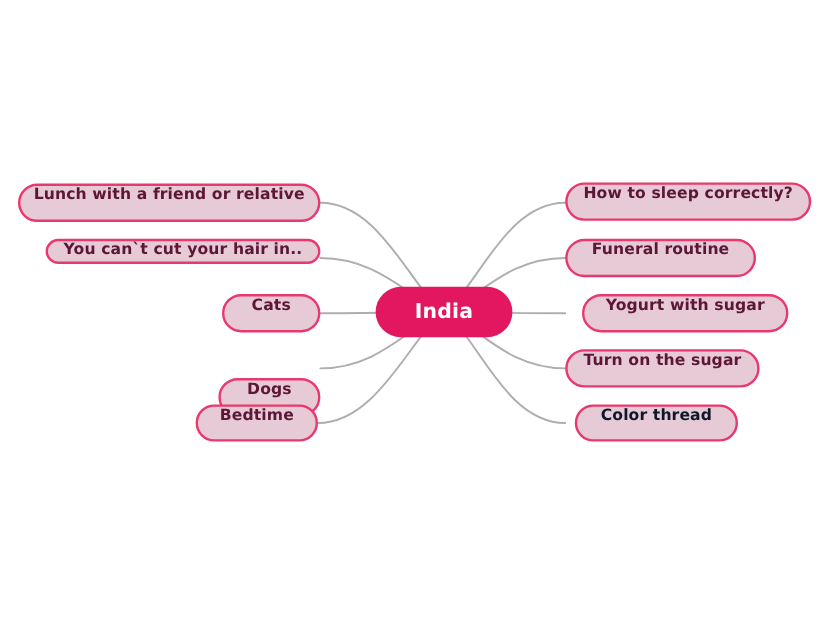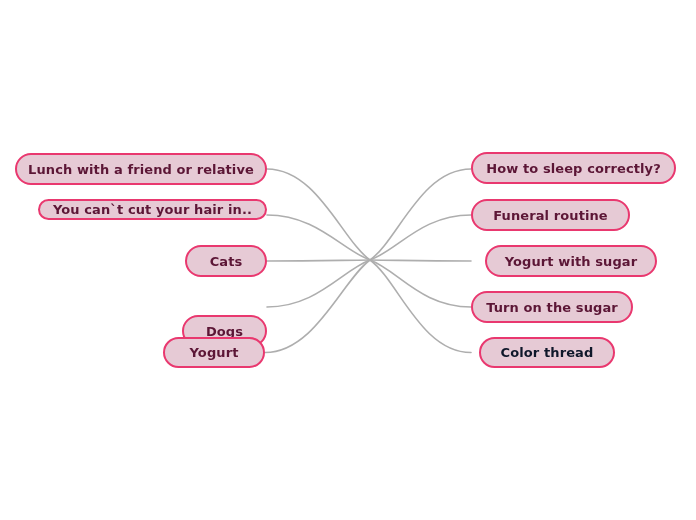--- a/index.html
+++ b/index.html
@@ -18,21 +18,20 @@
   #connector-svg {
     position: absolute;
     left: 0;
     top: 0;
     pointer-events: none;
   }
   .branch-node {
     position: absolute;
     box-sizing: border-box;
     display: flex;
-    align-items: center;
     justify-content: center;
     border-radius: 16px;
     cursor: pointer;
     white-space: nowrap;
   }
   .branch-node .branch-label {
     font-size: 13px;
     font-weight: bold;
     letter-spacing: 0.1px;
   }
@@ -75,31 +74,34 @@
       <div class="branch-node" style="left: 38px; top: 199px; width: 229px; height: 21px; background: rgb(230, 202, 213); border: 2px solid rgb(233, 56, 111); color: rgb(92, 22, 54);">
     <span class="branch-label">You can`t cut your hair in..</span>
   </div>
       <div class="branch-node" style="left: 185px; top: 245px; width: 82px; height: 32px; background: rgb(230, 202, 213); border: 2px solid rgb(233, 56, 111); color: rgb(92, 22, 54);">
     <span class="branch-label">Cats</span>
   </div>
       <div class="branch-node" style="left: 182px; top: 291px; width: 85px; height: 32px; background: rgb(230, 202, 213); border: 2px solid rgb(233, 56, 111); color: rgb(92, 22, 54); margin-top: 24px;">
     <span class="branch-label">Dogs</span>
   </div>
       <div class="branch-node" style="left: 163px; top: 337px; width: 102px; height: 31px; background: rgb(230, 202, 213); border: 2px solid rgb(233, 56, 111); color: rgb(92, 22, 54);">
-    <span class="branch-label">Yogurt</span>
+    <span class="branch-label">Bedtime</span>
   </div>
       <div class="branch-node" style="left: 471px; top: 152px; width: 205px; height: 32px; background: rgb(230, 202, 213); border: 2px solid rgb(233, 56, 111); color: rgb(92, 22, 54);">
     <span class="branch-label">How to sleep correctly?</span>
   </div>
       <div class="branch-node" style="left: 471px; top: 199px; width: 159px; height: 32px; background: rgb(230, 202, 213); border: 2px solid rgb(233, 56, 111); color: rgb(92, 22, 54);">
     <span class="branch-label">Funeral routine</span>
   </div>
       <div class="branch-node" style="left: 485px; top: 245px; width: 172px; height: 32px; background: rgb(230, 202, 213); border: 2px solid rgb(233, 56, 111); color: rgb(92, 22, 54);">
     <span class="branch-label">Yogurt with sugar</span>
   </div>
       <div class="branch-node" style="left: 471px; top: 291px; width: 162px; height: 32px; background: rgb(230, 202, 213); border: 2px solid rgb(233, 56, 111); color: rgb(92, 22, 54);">
     <span class="branch-label">Turn on the sugar</span>
   </div>
       <div class="branch-node" style="left: 479px; top: 337px; width: 136px; height: 31px; background: rgb(230, 202, 213); border: 2px solid rgb(233, 56, 111); color: #0f172a;">
     <span class="branch-label">Color thread</span>
   </div>
     </div>
+  <div class="root-node" id="root-node" style="left: 313px; top: 239px; width: 114px; height: 42px; background: rgb(226, 23, 96); color: rgb(255, 255, 255);">
+    <span class="root-label">India</span>
+  </div>
 </div>
 
 </body></html>

